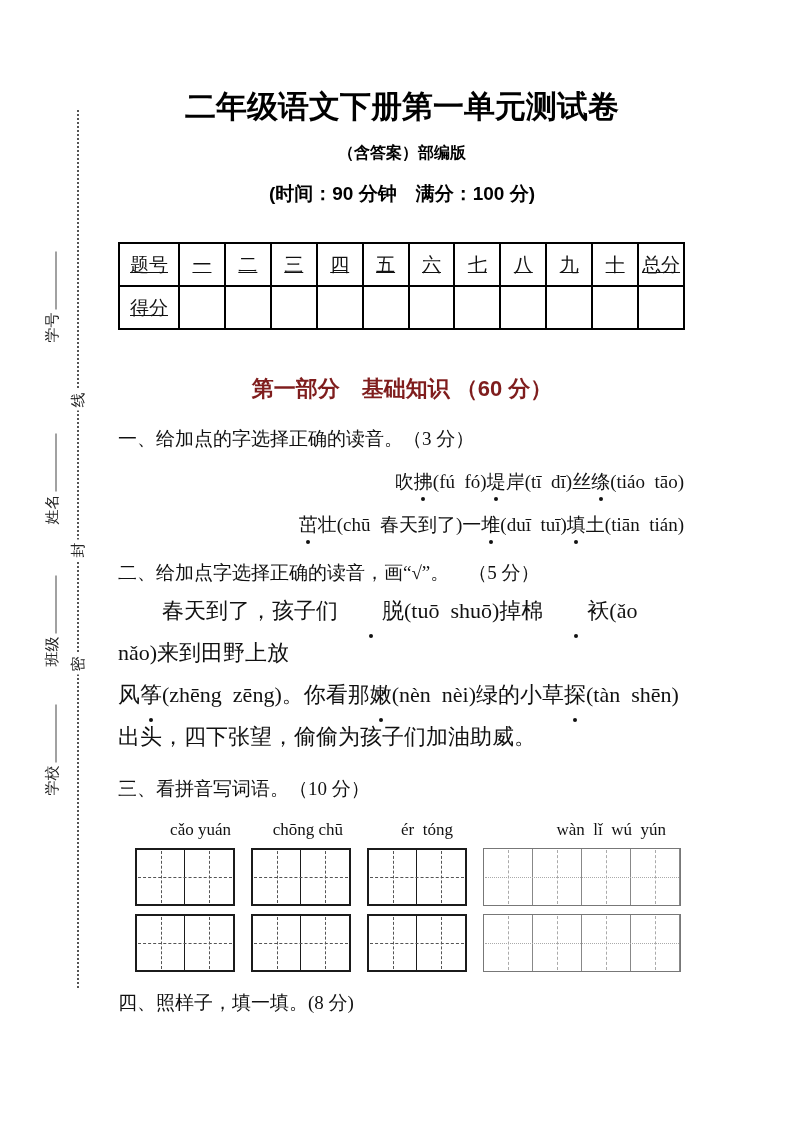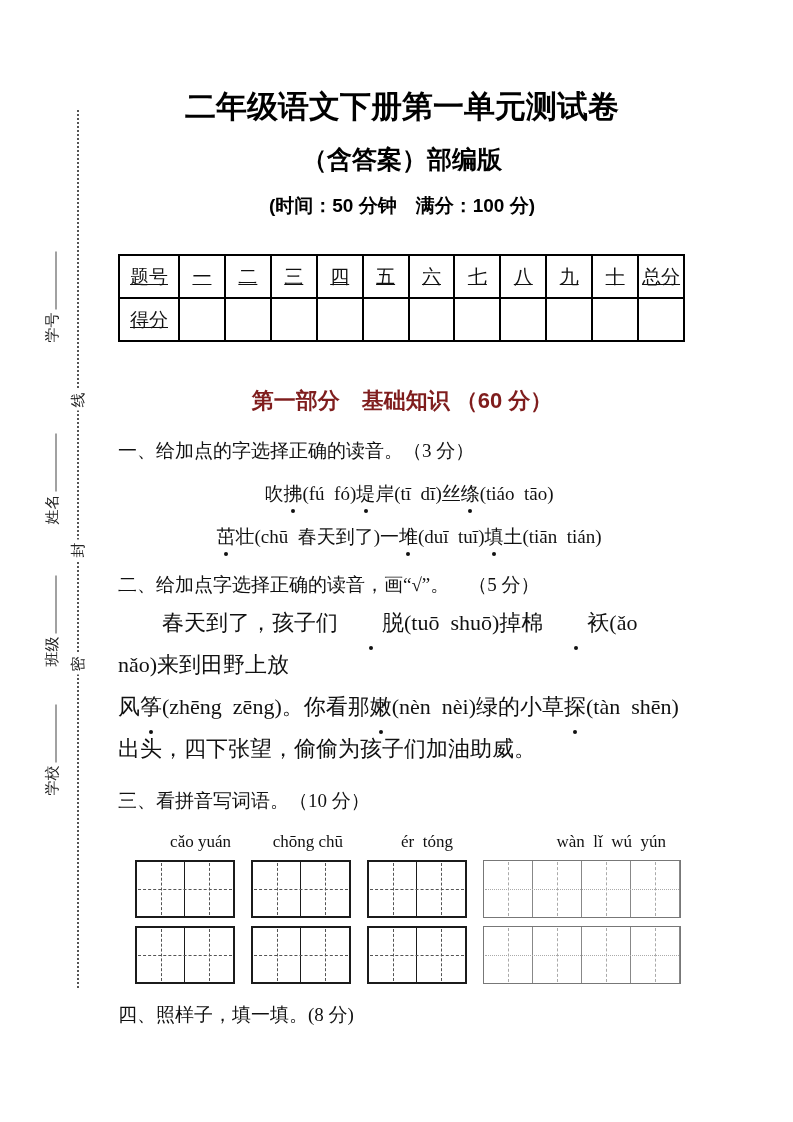--- a/index.html
+++ b/index.html
@@ -14,31 +14,31 @@
     white-space:nowrap; font-size:15px; color:#222; }
   .seal-label .blank { display:inline-block; width:58px; height:4px;
     border-bottom:1.5px solid #444; margin-left:3px; vertical-align:baseline; }
   .seal-char { position:absolute; left:78px; transform:translate(-50%,-50%) rotate(-90deg);
     font-size:15px; color:#222; background:#fff; padding:0 3px; }
   
   .content { position:absolute; left:118px; top:0; width:568px; }
   .title { font-family:"Liberation Sans","DejaVu Sans",sans-serif; font-weight:bold;
     font-size:31px; text-align:center; margin:86px 0 1px; color:#000; }
   .subtitle { font-family:"Liberation Sans","DejaVu Sans",sans-serif; font-weight:bold;
-    font-size:25px; text-align:center; margin-top:15px; color:#000; }
+    font-size:16px; text-align:center; margin-top:15px; color:#000; }
   .info { font-family:"Liberation Sans","DejaVu Sans",sans-serif; font-weight:bold;
     font-size:19px; text-align:center; margin-top:17px; color:#000; }
   table.score { border-collapse:collapse; table-layout:fixed; width:567px; margin-top:35px; }
   table.score td { border:2px solid #000; height:41px; text-align:center;
     font-size:19px; padding:0;text-decoration:underline; }
   .section-heading { font-family:"Liberation Sans","DejaVu Sans",sans-serif; font-weight:bold;
     font-size:22px; text-align:center; margin-top:44px; color:#7f1d1d; }
   .qlabel { font-size:19px; margin-top:22px; white-space:pre-wrap; }
   
-  .q1-row { display:flex; justify-content:center; width:550px;
+  .q1-row { display:flex; justify-content:flex-end; width:550px;
     margin:17px 0 0 16px; font-size:19px; }
   .word-item { white-space:pre; }
   .char { position:relative; display:inline-block; }
   .dotted::after, .seg-dot::after { content:""; position:absolute; left:50%; margin-left:-2px;
     bottom:-6px; width:4px; height:4px; background:#111; border-radius:50%; }
   
   .para { margin-top:4px; }
   .para-line { font-size:22px; line-height:42px; white-space:pre-wrap; }
   .para-line.indent { text-indent:2em; }
   .seg-dot { position:relative; display:inline-block; }
@@ -71,21 +71,21 @@
     <div class="seal-label" style="top:621px"><span>班级</span><span class="blank"></span></div>
     <div class="seal-label" style="top:750px"><span>学校</span><span class="blank"></span></div>
     <div class="seal-char" style="top:400px">线</div>
     <div class="seal-char" style="top:550px">封</div>
     <div class="seal-char" style="top:664px">密</div>
   </div>
 
   <div class="content">
     <div class="title">二年级语文下册第一单元测试卷</div>
     <div class="subtitle">（含答案）部编版</div>
-    <div class="info">(时间：50 分钟　满分：100 分)</div>
+    <div class="info">(时间：90 分钟　满分：100 分)</div>
 
     <table class="score">
       <tbody>
         <tr id="score-header-row">
             <td style="width: 58px;">题号</td>
             <td>一</td>
             <td>二</td>
             <td>三</td>
             <td>四</td>
             <td>五</td>

